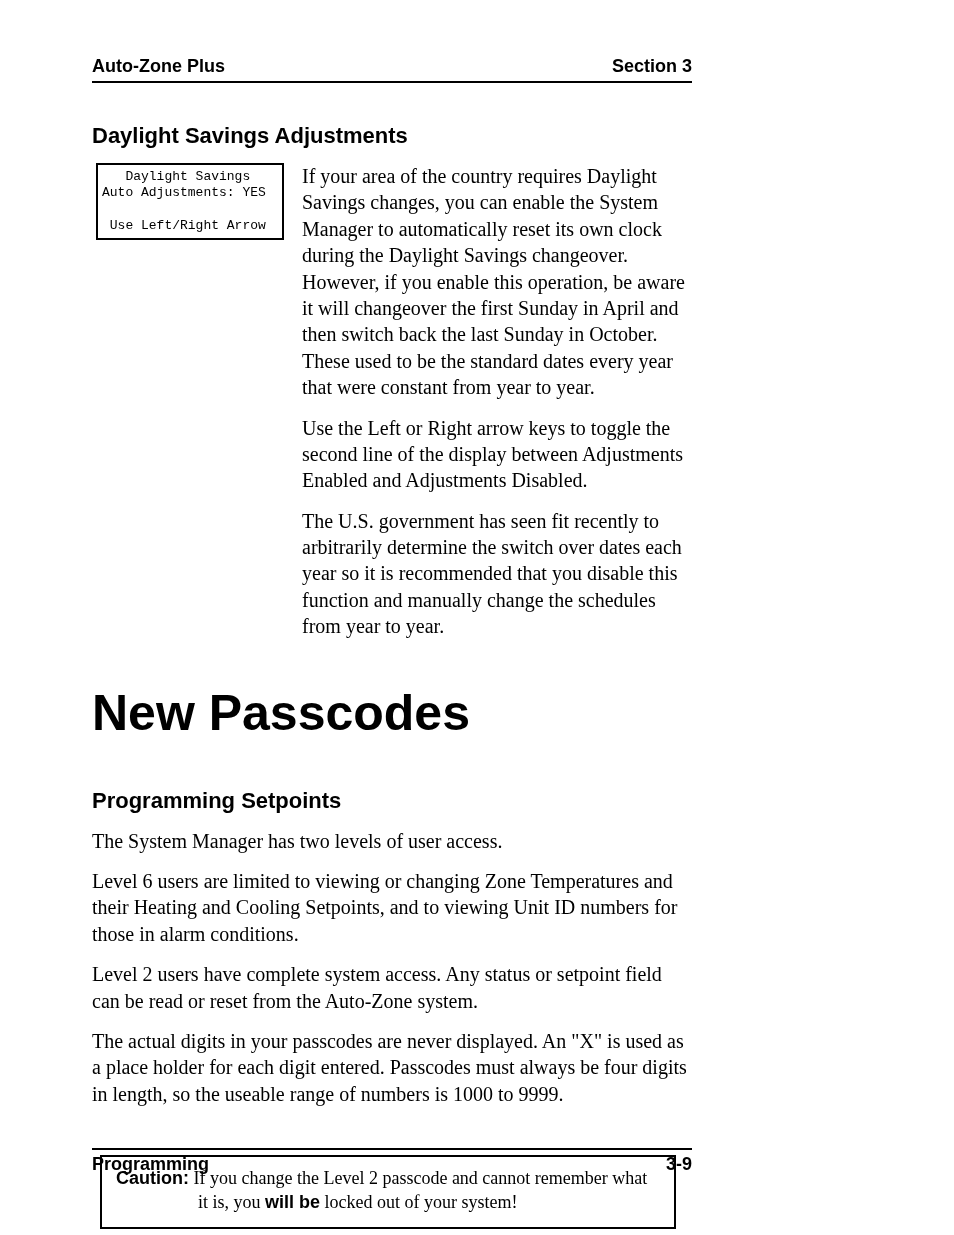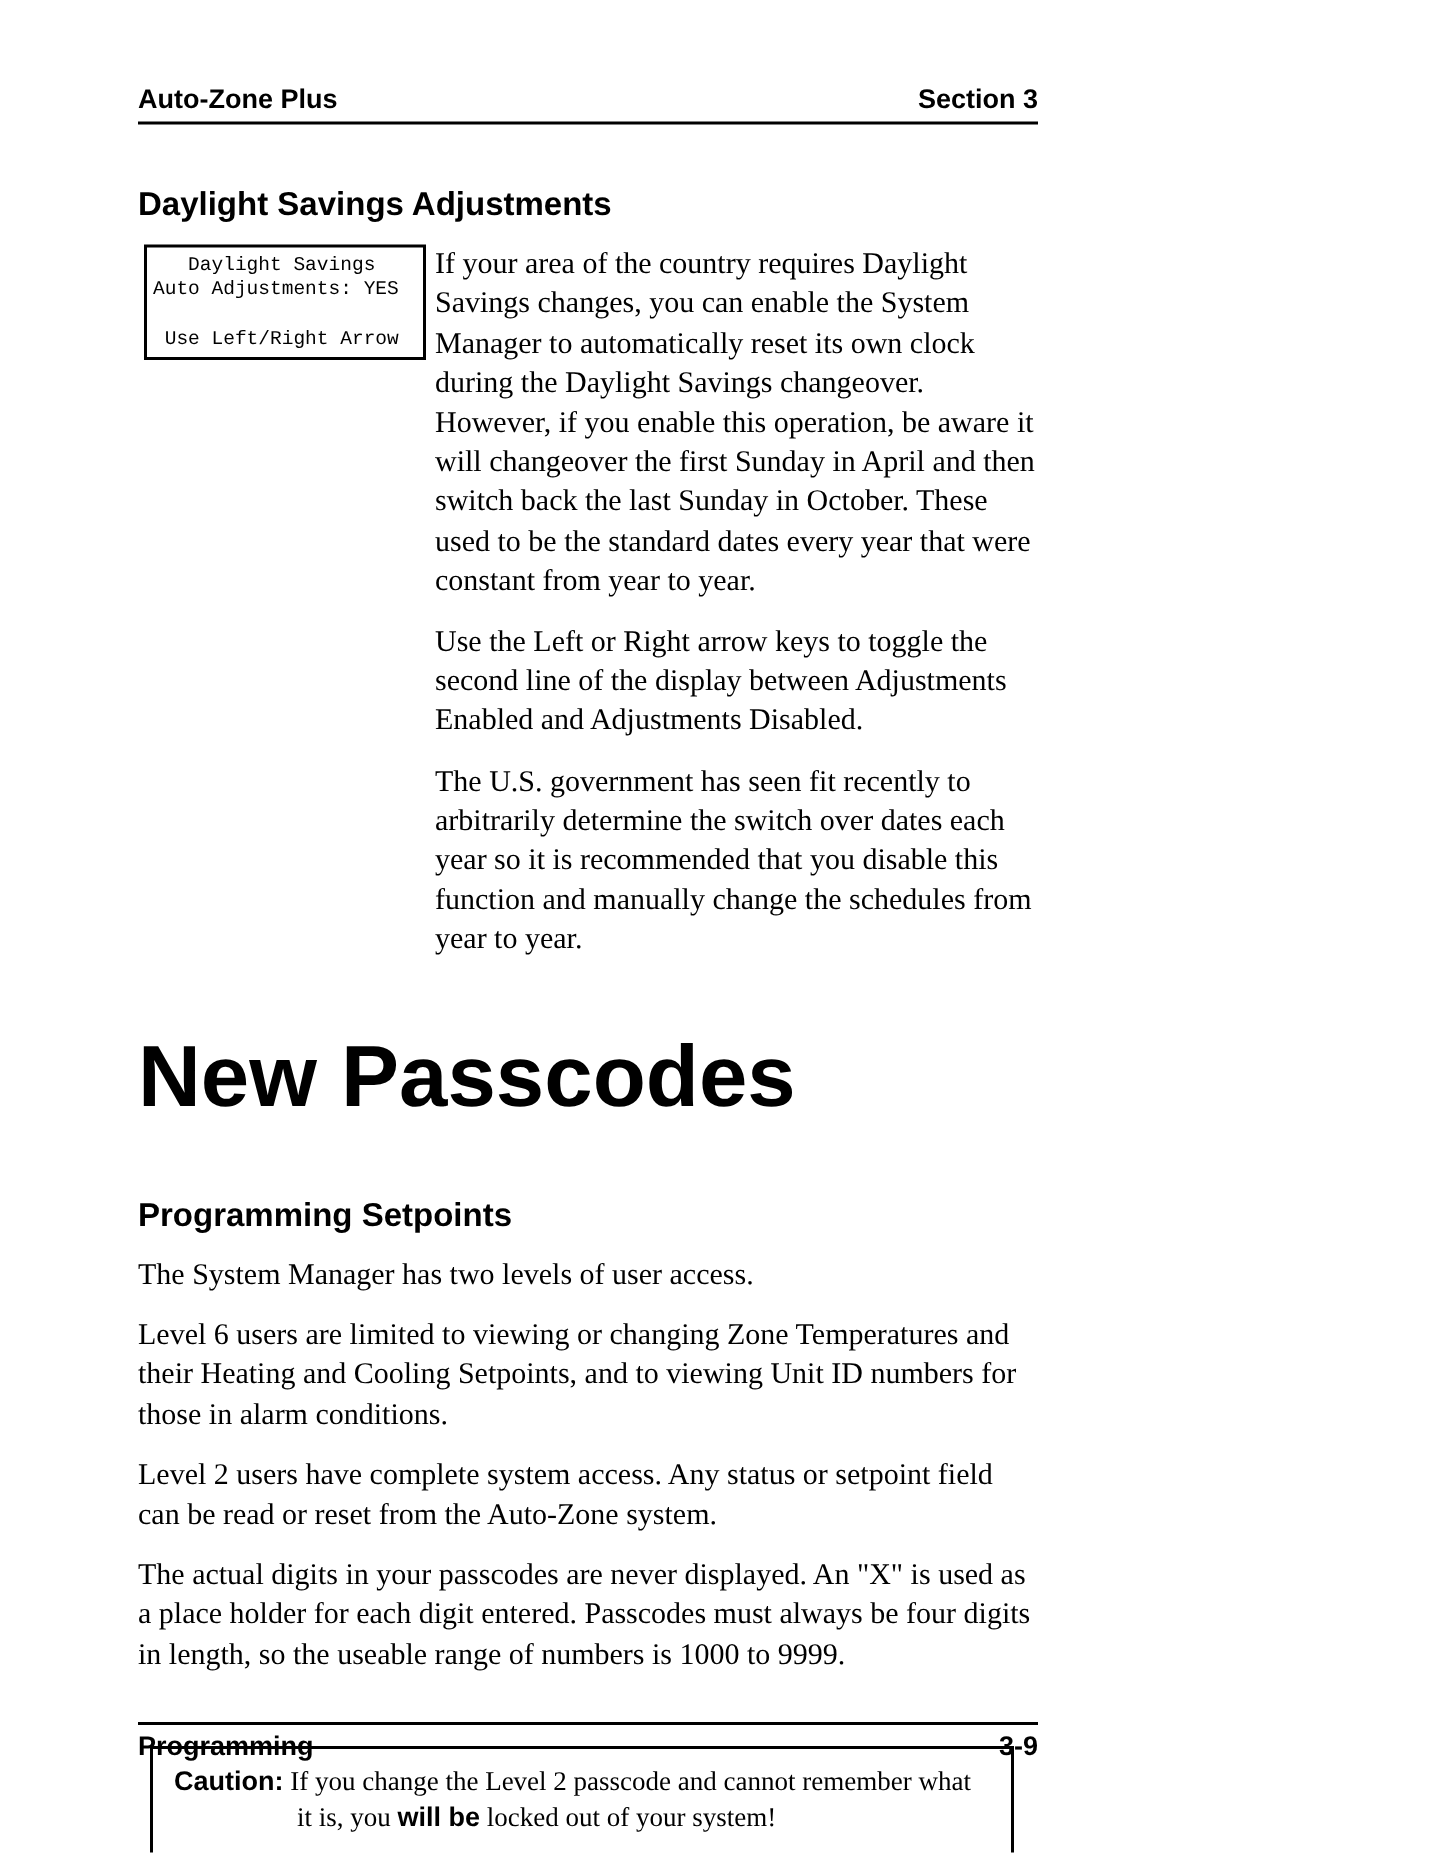--- a/index.html
+++ b/index.html
@@ -37,27 +37,27 @@
   .section-heading {
     font-family: Arial, Helvetica, sans-serif;
     font-weight: 900;
     font-size: 22px;
     margin: 0 0 14px 0;
   }
 
   .big-title {
     font-family: Arial, Helvetica, sans-serif;
     font-weight: 900;
-    font-size: 58px;
+    font-size: 50px;
     margin: 30px 0 46px 0;
   }
 
   .content-block {
     display: flex;
-    gap: 6px;
+    gap: 18px;
     align-items: flex-start;
     margin-bottom: 22px;
     justify-content: space-between;
   }
 
   .lcd-box {
     border: 2px solid #000;
     font-family: "Courier New", Courier, monospace;
     font-size: 13px;
     line-height: 1.25;

